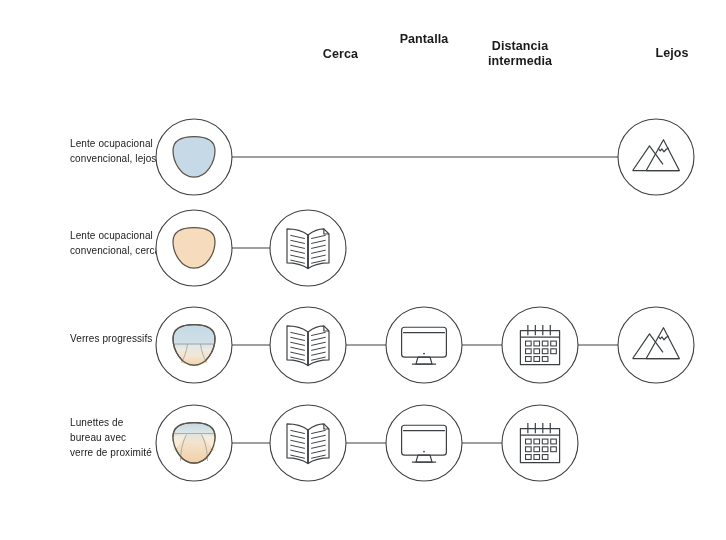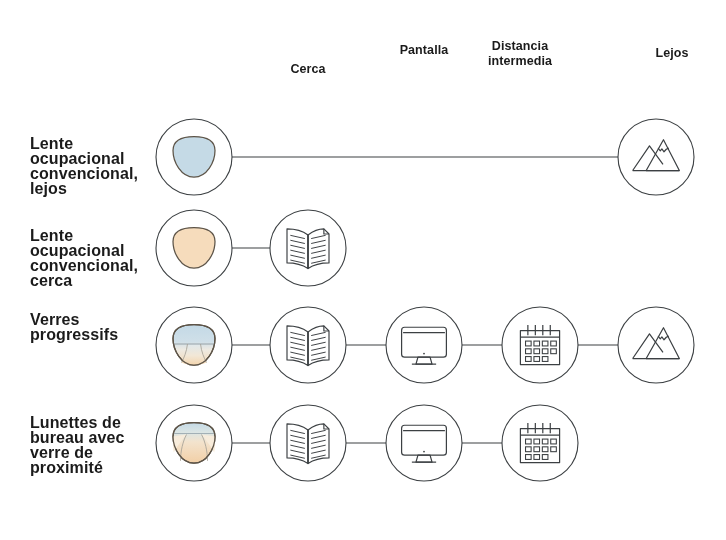--- a/index.html
+++ b/index.html
@@ -15,41 +15,42 @@
     position:absolute;
     font-size:12.5px;
     font-weight:bold;
     color:#1b1b1b;
     text-align:center;
     line-height:15px;
     letter-spacing:.1px;
   }
   .row-label{
     position:absolute;
-    font-size:16px;
-    font-weight:bold;
+    font-size:10px;
+    font-weight:normal;
     color:#1b1b1b;
     line-height:15px;
     letter-spacing:.1px;
+    margin-left:40px;
   }
 </style>
 </head>
 <body>
 
-<div class="col-head" style="left:258px;top:62px;width:100px;">Cerca</div>
-<div class="col-head" style="left:374px;top:43px;width:100px;">Pantalla</div>
+<div class="col-head" style="left:258px;top:47px;width:100px;text-align:right;">Cerca</div>
+<div class="col-head" style="left:374px;top:32px;width:100px;">Pantalla</div>
 <div class="col-head" style="left:470px;top:39px;width:100px;white-space:pre-line;">Distancia
 intermedia</div>
 <div class="col-head" style="left:622px;top:46px;width:100px;">Lejos</div>
 
 <div class="row-label" style="left:30px;top:136px;width:130px;white-space:pre-line;">Lente ocupacional
 convencional, lejos</div>
 <div class="row-label" style="left:30px;top:228px;width:130px;white-space:pre-line;">Lente ocupacional
 convencional, cerca</div>
-<div class="row-label" style="left:30px;top:312px;width:130px;white-space:pre-line;">Verres progressifs</div>
+<div class="row-label" style="left:30px;top:331px;width:130px;white-space:pre-line;">Verres progressifs</div>
 <div class="row-label" style="left:30px;top:415px;width:130px;white-space:pre-line;">Lunettes de
 bureau avec
 verre de proximité</div>
 
 <svg id="diagram" width="726" height="540" viewBox="0 0 726 540">
   <defs>
 
     <linearGradient id="gradProg" x1="0" y1="0" x2="0" y2="1">
       <stop offset="0%" stop-color="#c3d9e6"></stop>
       <stop offset="42%" stop-color="#cfdfe8"></stop>

